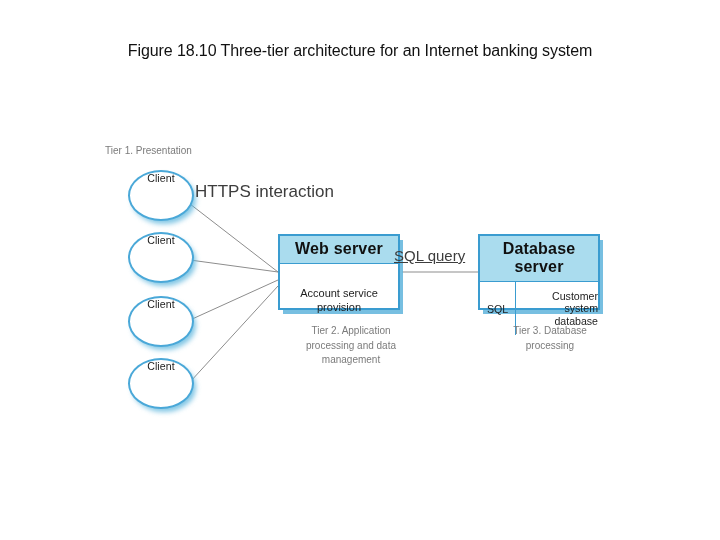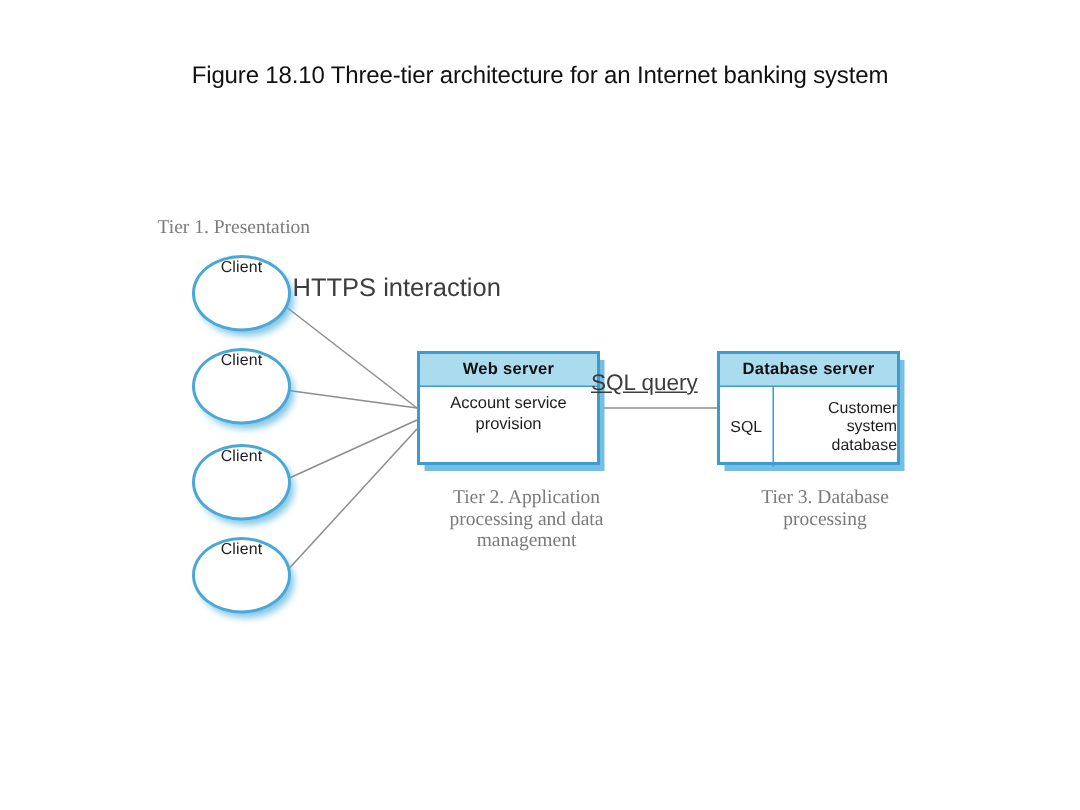--- a/index.html
+++ b/index.html
@@ -43,24 +43,23 @@
     top: 0;
     width: 720px;
     height: 300px;
     pointer-events: none;
   }
 
   
   .tier-caption {
     position: absolute;
     color: #7b7b7b;
-    font-size: 13px;
+    font-size: 10px;
     line-height: 14.5px;
     white-space: nowrap;
-    font-family: Liberation Serif, serif;
   }
   #tier1-caption { left: 105px; top: 24px; }
   #tier2-caption {
     left: 258px;
     top: 204px;
     width: 186px;
     text-align: center;
     white-space: normal;
   }
   #tier3-caption {
@@ -122,40 +121,40 @@
     background: #ffffff;
     border: 2px solid #3a9cd0;
     box-shadow: 4px 5px 0 -1px rgba(95,180,220,0.85);
     box-sizing: border-box;
   }
   .server-header {
     background: #aadcee;
     border-bottom: 1.5px solid #3a9cd0;
     text-align: center;
     font-weight: bold;
-    font-size: 11px;
+    font-size: 16px;
     color: #101010;
     padding: 4px 0 5px 0;
     letter-spacing: 0.2px;
   }
   .server-body {
     text-align: center;
     font-size: 11px;
     line-height: 14px;
     color: #1d1d1d;
   }
 
   #web-server-box {
     left: 278px;
     top: 114px;
     width: 122px;
     height: 76px;
   }
   #web-server-box .server-body {
-    padding-top: 4px;
+    padding-top: 22px;
   }
   #web-server-box .server-body span { display: block; }
 
   #database-server-box {
     left: 478px;
     top: 114px;
     width: 122px;
     height: 76px;
   }
   #db-body-split {

